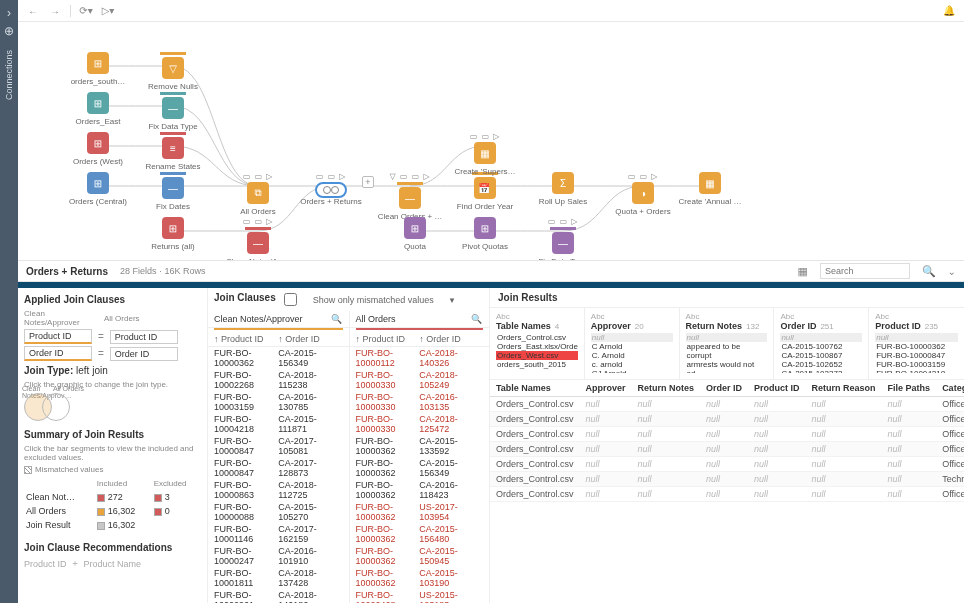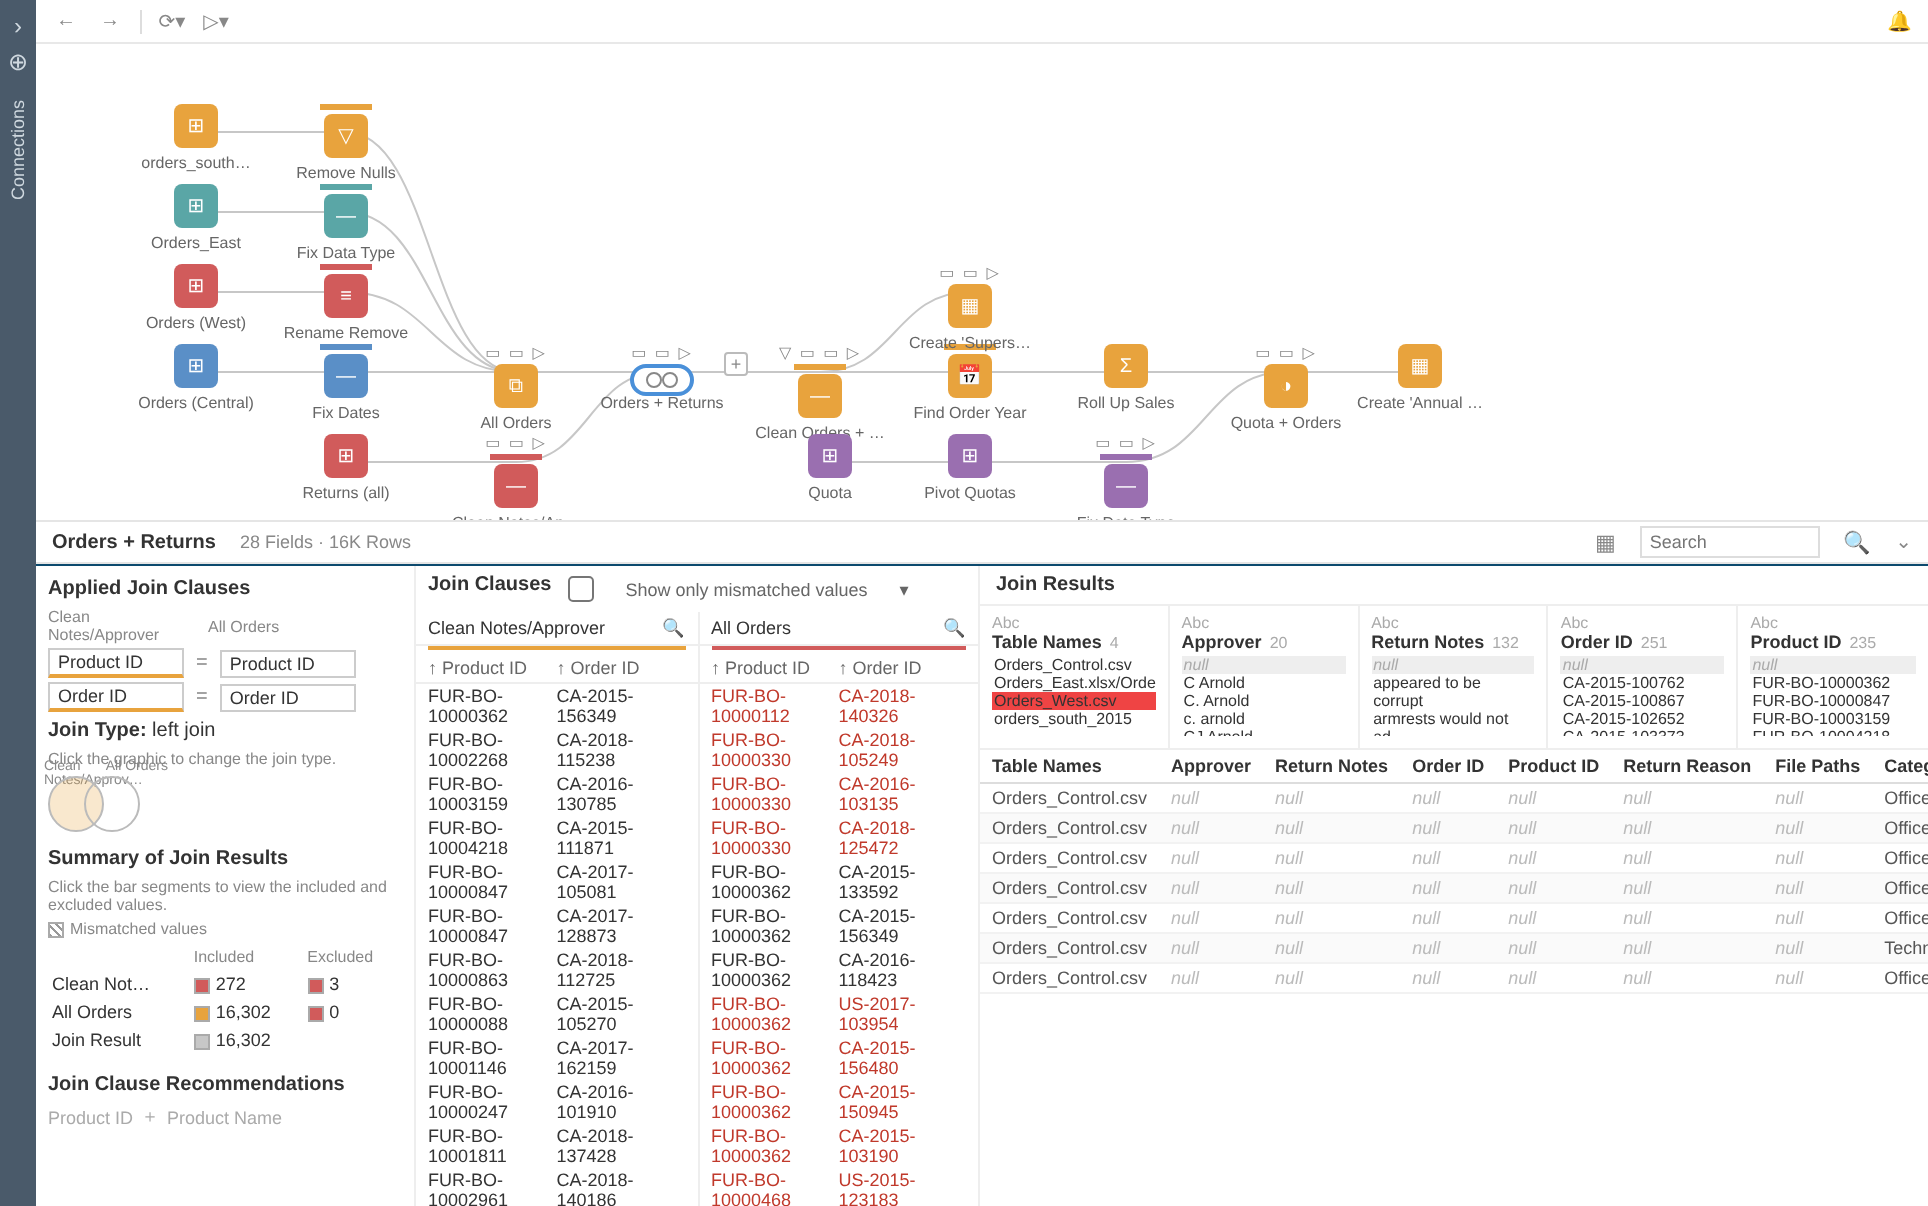--- a/index.html
+++ b/index.html
@@ -38,21 +38,21 @@
 .flow-svg { position: absolute; inset: 0; }
 
 .mid-toolbar { height: 22px; display: flex; align-items: center; padding: 0 8px; border-top: 1px solid #e5e5e5; border-bottom: 1px solid #e5e5e5; gap: 12px; font-size: 10px; }
 .mid-toolbar .title { font-weight: 600; }
 .mid-toolbar .meta { color: #888; font-size: 9px; }
 .mid-toolbar .spacer { flex: 1; }
 .mid-toolbar .search { border: 1px solid #ddd; height: 16px; width: 90px; padding: 4px 4px; font-size: 9px; }
 .mid-toolbar .ico { color: #888; cursor: pointer; font-size: 11px; }
 .mid-toolbar .chev-down { color:#888; cursor:pointer; }
 
-.workspace { flex: 1; display: grid; grid-template-columns: 190px 282px 1fr; overflow: hidden; border-top: 1px solid #0c4a6e; }
+.workspace { flex: 1; display: grid; grid-template-columns: 190px 282px 1fr; overflow: hidden; border-top: 6px solid #0c4a6e; }
 
 .panel { border-right: 1px solid #eee; overflow: auto; padding: 6px; }
 .panel h4 { font-size: 10px; font-weight: 600; margin-bottom: 4px; }
 .sub { font-size: 8px; color: #888; }
 
 .clause-row { display: flex; align-items: center; gap: 6px; margin: 2px 0; }
 .clause-row select, .pill { font-size: 9px; border: 1px solid #ccc; background: #fff; padding: 1px 4px; width: 68px; }
 .pill.yellow { border-bottom: 2px solid #e8a33d; }
 .eq { color: #888; }
 
@@ -175,21 +175,21 @@
             <div class="chip teal">—</div>
             <div class="lbl">Fix Data Type</div>
           </div>
           <div class="node" style="left: 45px; top: 110px;">
             <div class="chip red">⊞</div>
             <div class="lbl">Orders (West)</div>
           </div>
           <div class="node" style="left: 120px; top: 110px;">
             <div class="bar red"></div>
             <div class="chip red">≡</div>
-            <div class="lbl">Rename Remove</div>
+            <div class="lbl">Rename States</div>
           </div>
           <div class="node" style="left: 45px; top: 150px;">
             <div class="chip blue">⊞</div>
             <div class="lbl">Orders (Central)</div>
           </div>
           <div class="node" style="left: 120px; top: 150px;">
             <div class="bar blue"></div>
             <div class="chip blue">—</div>
             <div class="lbl">Fix Dates</div>
           </div>

